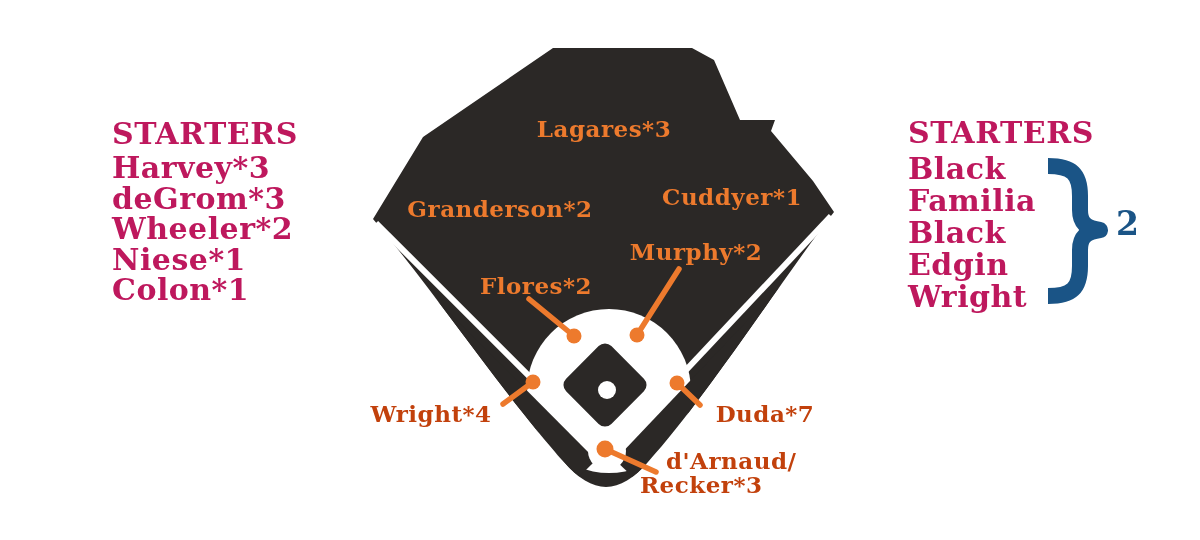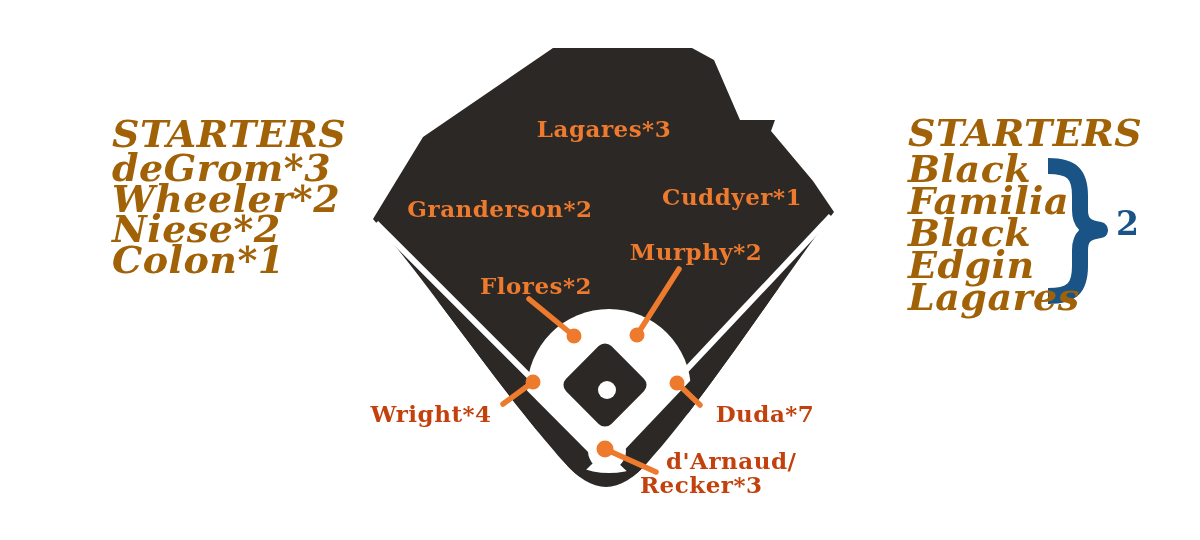--- a/index.html
+++ b/index.html
@@ -17,26 +17,25 @@
     white-space:nowrap;
     line-height:29px;
     font-size:23px;
     letter-spacing:0.5px;
   }
   .centered{transform:translateX(-50%);}
   .lbl-orange{color:#ED7A2D;}
   .lbl-blue{color:#c2410c;}
   .panel{
     position:absolute;
-    color:#a16207;
+    color:#be185d;
     font-weight:bold;
-    font-size:38px;
+    font-size:30px;
     letter-spacing:0.5px;
     white-space:nowrap;
-    font-style:italic;
   }
   .panel .panel-title{display:block;margin-bottom:4px;}
   .panel .player{display:block;}
   .panel-starters{left:112px;top:119px;}
   .panel-starters .panel-line{line-height:30.4px;}
   .panel-bullpen{left:908px;top:117px;}
   .panel-bullpen .panel-line{line-height:32px;}
   .brace-count{
     position:absolute;left:1116px;top:207px;
     color:#1A5486;font-weight:bold;font-size:33px;line-height:33px;
@@ -97,33 +96,34 @@
     </g>
 
     <path d="M 1048,166 C 1072,166 1080,174 1080,196 L 1080,210
              C 1080,223 1086,228 1100,230
              C 1086,232 1080,237 1080,250 L 1080,266
              C 1080,288 1072,296 1048,296" fill="none" stroke="#1A5486" stroke-width="16" stroke-linejoin="round"></path>
   </svg>
 
   <div class="panel panel-starters">
     <span class="panel-line panel-title">STARTERS</span>
+    <span class="panel-line player">Harvey*3</span>
     <span class="panel-line player">deGrom*3</span>
     <span class="panel-line player">Wheeler*2</span>
-    <span class="panel-line player">Niese*2</span>
+    <span class="panel-line player">Niese*1</span>
     <span class="panel-line player">Colon*1</span>
   </div>
 
   <div class="panel panel-bullpen">
     <span class="panel-line panel-title">STARTERS</span>
     <span class="panel-line player">Black</span>
     <span class="panel-line player">Familia</span>
     <span class="panel-line player">Black</span>
     <span class="panel-line player">Edgin</span>
-    <span class="panel-line player">Lagares</span>
+    <span class="panel-line player">Wright</span>
   </div>
 
   <div class="brace-count">2</div>
 
   <div class="lbl lbl-orange centered" style="left:604px;top:114px;">Lagares*3</div>
   <div class="lbl lbl-orange centered" style="left:500px;top:194px;">Granderson*2</div>
   <div class="lbl lbl-orange centered" style="left:732px;top:182px;">Cuddyer*1</div>
   <div class="lbl lbl-orange centered" style="left:696px;top:237px;">Murphy*2</div>
   <div class="lbl lbl-orange centered" style="left:536px;top:271px;">Flores*2</div>
   <div class="lbl lbl-blue centered" style="left:431px;top:399px;">Wright*4</div>

